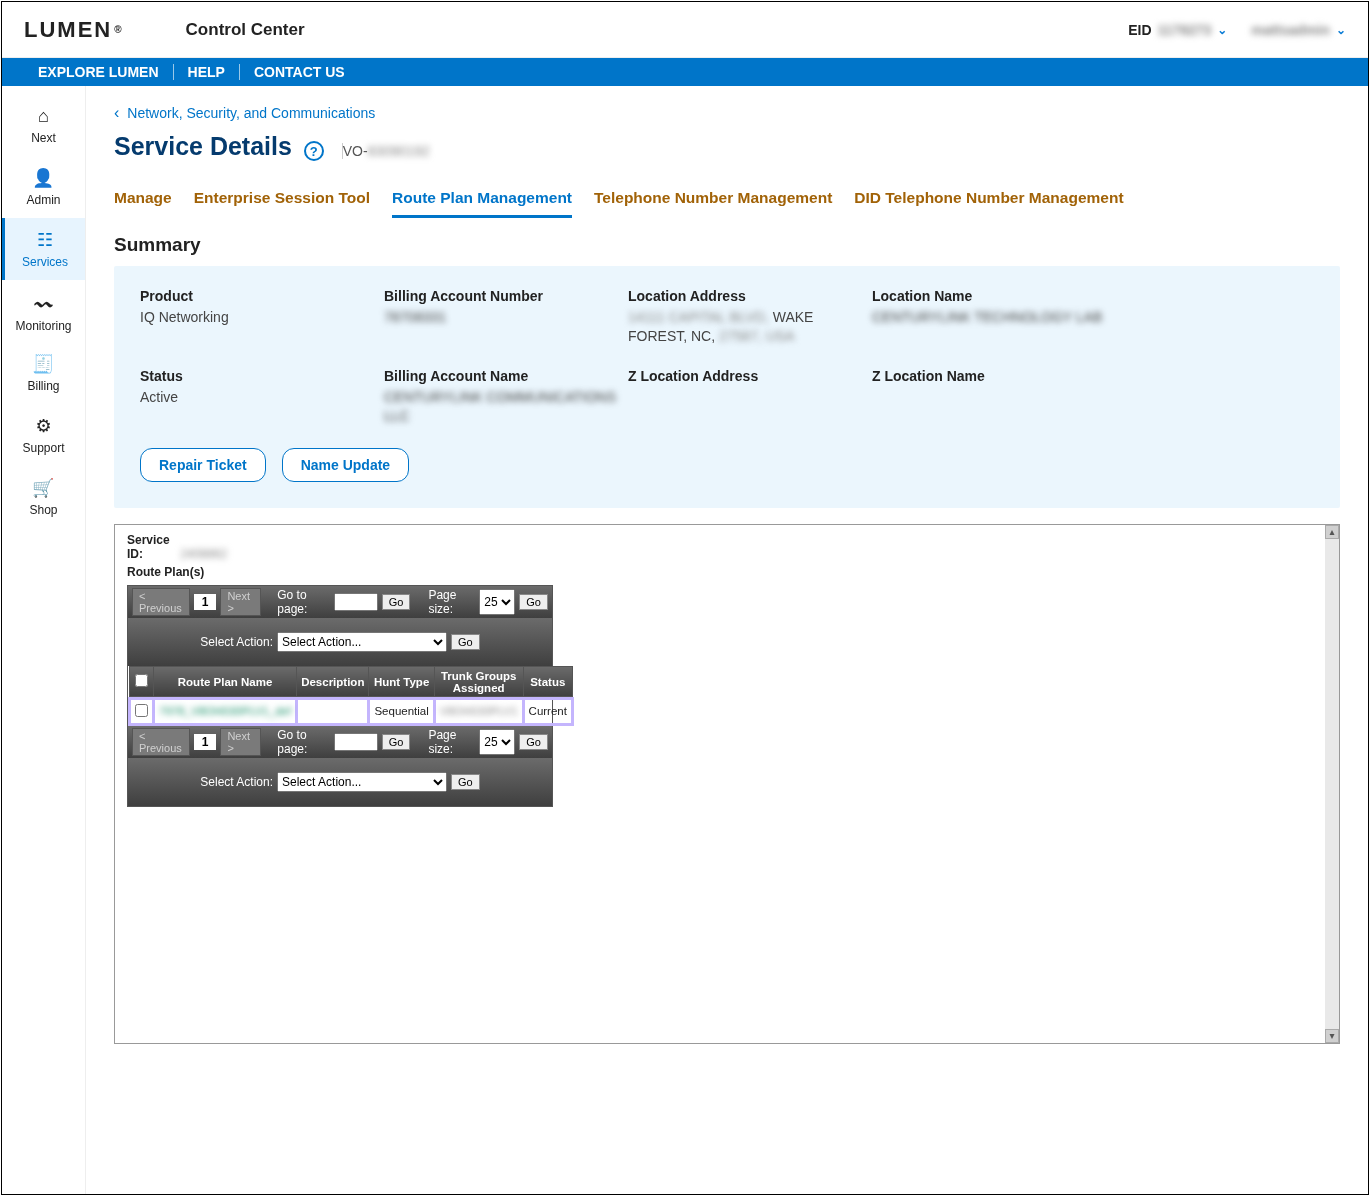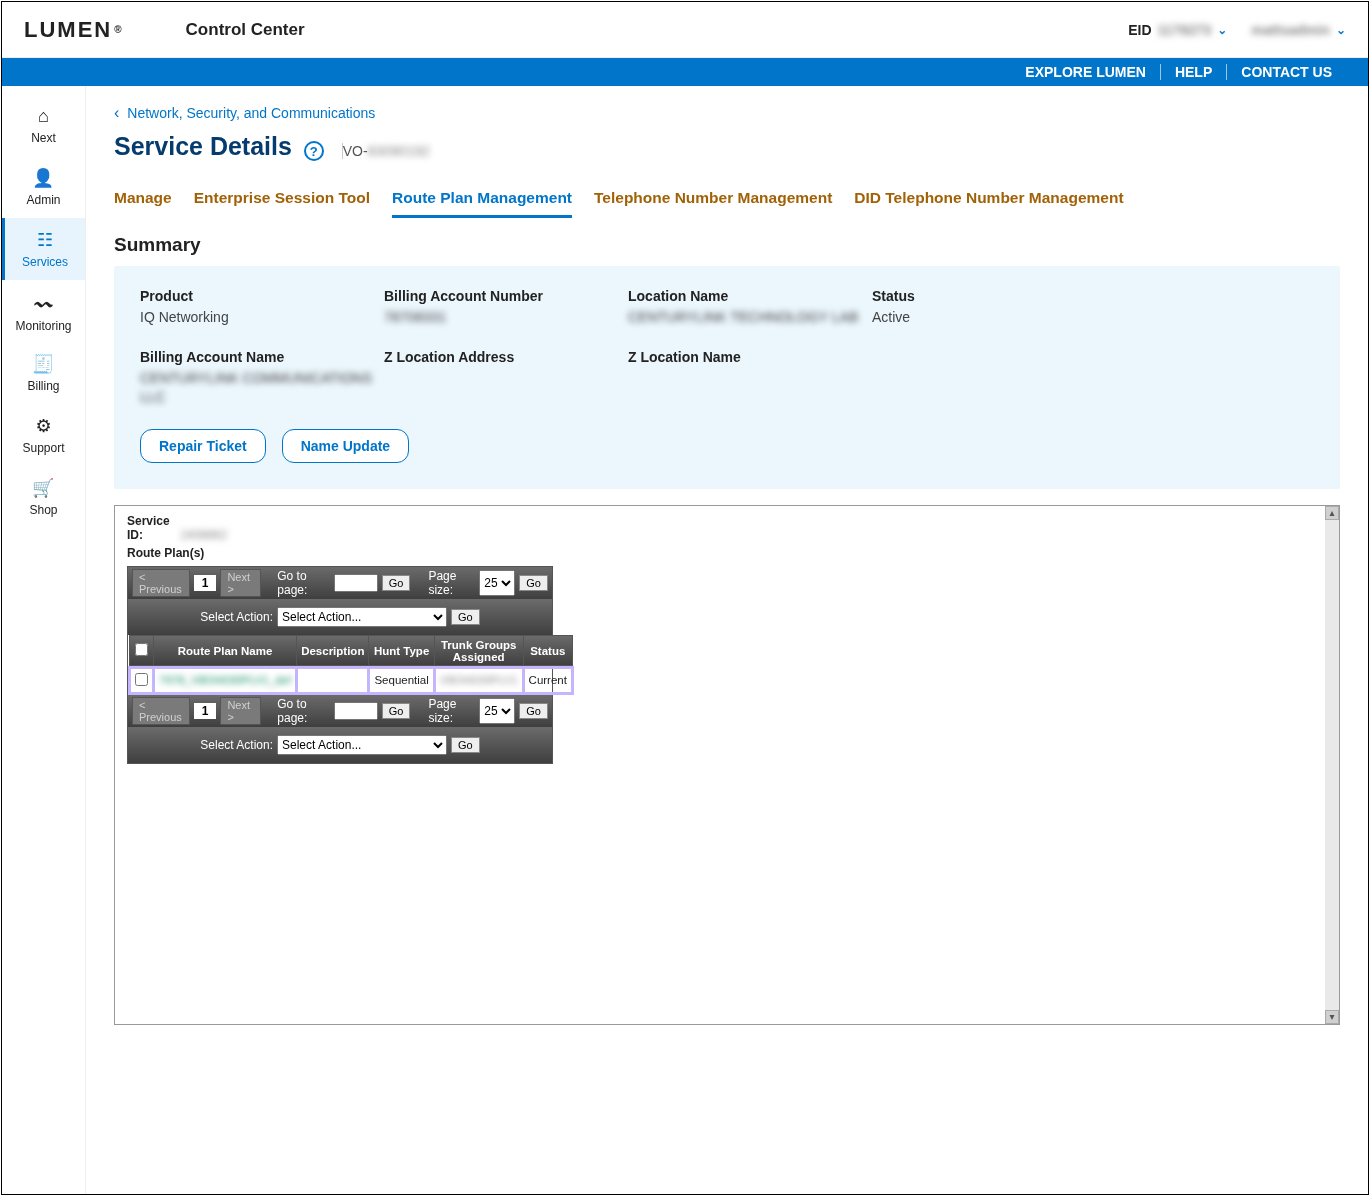--- a/index.html
+++ b/index.html
@@ -10,21 +10,21 @@
   .topbar { height: 56px; display: flex; align-items: center; padding: 0 22px; border-bottom: 1px solid #eee; }
   .logo { font-family: Arial, sans-serif; font-size: 22px; font-weight: 900; letter-spacing: 2px; display: flex; align-items: center; }
   .logo sup { font-size: 10px; margin-left: 2px; }
   .app-name { font-size: 17px; font-weight: 600; margin-left: 62px; }
   .top-spacer { flex: 1; }
   .eid { font-size: 14px; font-weight: 600; display: flex; align-items: center; gap: 6px; }
   .blur { filter: blur(3px); color: #888; }
   .chev { color: #0a7cd5; font-size: 12px; }
 
   
-  .bluebar { background: #0075c9; height: 28px; display: flex; align-items: center; justify-content: flex-end; padding: 0 22px; }
+  .bluebar { background: #0075c9; height: 28px; display: flex; align-items: center; padding: 0 22px; }
   .bluebar a { color: #fff; font-weight: 700; font-size: 14px; text-decoration: none; padding: 0 14px; border-left: 1px solid rgba(255,255,255,.6); }
   .bluebar a:first-child { border-left: none; }
 
   
   .body { display: flex; height: calc(100% - 56px - 28px); }
   .sidebar { width: 84px; border-right: 1px solid #eee; padding-top: 8px; }
   .sbitem { display: flex; flex-direction: column; align-items: center; gap: 4px; height: 62px; justify-content: center; font-size: 12px; color: #222; cursor: pointer; }
   .sbitem .ic { font-size: 18px; }
   .sbitem.active { background: #e7f4fe; color: #0075c9; border-left: 3px solid #0075c9; }
   .sbitem.active .ic { color: #0075c9; }
@@ -55,21 +55,21 @@
   .panel-inner .sid-lab { font-weight: 700; display:inline-block; width:50px;}
   .rp-title { font-weight: 700; margin-top: 4px; }
 
   .pager-box { margin-top: 6px; width: 426px; border: 1px solid #555; }
   .pager-bar { background: linear-gradient(#6b6b6b,#3f3f3f); color: #fff; display:flex; align-items:center; padding:2px 4px; gap:4px; font-size:12px; }
   .pager-bar .pbtn { background:#7a7a7a; border:1px solid #555; color:#d0d0d0; padding:1px 6px; font-size:11px; cursor:default;}
   .pager-bar .cur { background:#fff; color:#000; padding:1px 8px; font-weight:700; border-radius:0;}
   .pager-bar input { width:44px; height:18px; font-size:12px;}
   .pager-bar select { height:26px; font-size:12px;}
   .gobtn { background:#eee; border:1px solid #888; padding:1px 6px; font-size:11px; cursor:pointer;}
-  .pager-bar2 { background: linear-gradient(#6b6b6b,#3f3f3f); color:#fff; display:flex; align-items:center; justify-content:center; padding:8px 4px; gap:4px; font-size:12px;}
+  .pager-bar2 { background: linear-gradient(#6b6b6b,#3f3f3f); color:#fff; display:flex; align-items:center; justify-content:center; padding:14px 4px; gap:4px; font-size:12px;}
   .pager-bar2 select { width:170px; height:20px; font-size:12px;}
   table.inner { border-collapse: collapse; width:100%; font-size:11.5px; }
   table.inner th { background: linear-gradient(#6b6b6b,#3f3f3f); color:#fff; font-weight:700; padding:3px 4px; border:1px solid #555; }
   table.inner td { padding:4px 4px; border:3px solid #c4b5fd; }
   .chk { width:22px; text-align:center;}
 
   .scroll-fake { position:absolute; right:0; top:0; bottom:0; width:14px; background:#e9e9e9;}
   .scroll-fake .up,.scroll-fake .down{height:14px;background:#d0d0d0;border:1px solid #aaa;display:flex;align-items:center;justify-content:center;font-size:10px;color:#555;}
   .scroll-fake .down{position:absolute;bottom:0;left:0;right:0;}
 </style>
@@ -157,20 +157,24 @@
 
       <div class="summary-box">
         <div class="grid">
           <div>
               <div class="label">Product</div>
               <div class="val">IQ Networking</div>
             </div>
           <div>
               <div class="label">Billing Account Number</div>
               <div class="val blur">78708331</div>
+            </div>
+          <div>
+              <div class="label">Location Address</div>
+              <div class="val"><span class="blur">14111 CAPITAL BLVD,</span> <span>WAKE FOREST, NC,</span> <span class="blur">27587, USA</span></div>
             </div>
           <div>
               <div class="label">Location Name</div>
               <div class="val blur">CENTURYLINK TECHNOLOGY LAB</div>
             </div>
 
           <div>
               <div class="label">Status</div>
               <div class="val">Active</div>
             </div>

